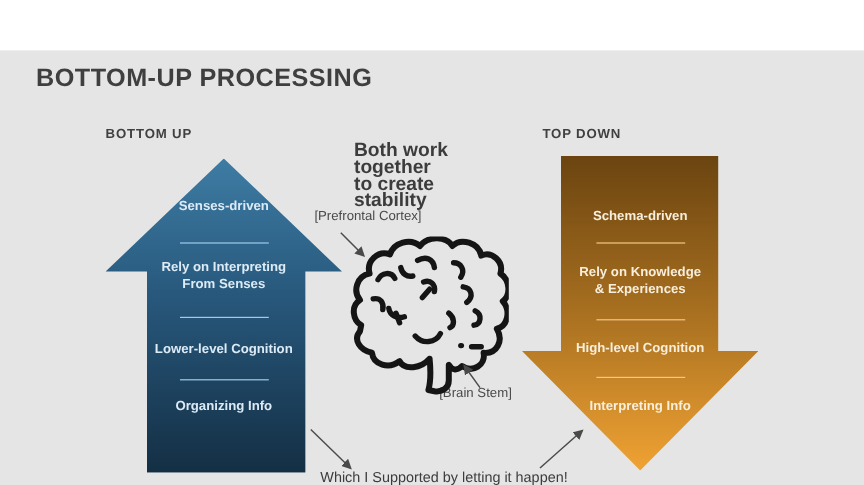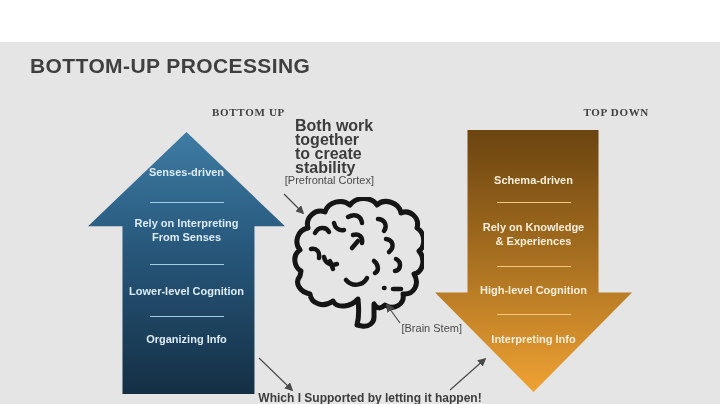--- a/index.html
+++ b/index.html
@@ -5,22 +5,22 @@
   html,body { margin:0; padding:0; background:#ffffff; }
   .canvas {
     position:relative; width:720px; height:404px; background:#e5e5e5;
     font-family:"Liberation Sans", sans-serif; overflow:hidden;margin-top:42px;
   }
   .page-title {
     position:absolute; left:30px; top:12px;
     font-size:21px; font-weight:bold; color:#3F3F3F; letter-spacing:0.4px;
   }
   .col-heading {
-    position:absolute; top:64px; width:197px; text-align:right;
-    font-size:11px; font-weight:bold; color:#404040; letter-spacing:0.7px;font-family:Liberation Serif, serif;
+    position:absolute; top:64px; width:197px; text-align:left;
+    font-size:11px; font-weight:bold; color:#404040; letter-spacing:0.7px;
   }
   .heading-left  { left:88px; }
   .heading-right { left:452px; }
 
   .arrow { position:absolute; width:197px; height:262px; }
   .arrow-up {
     left:88px; top:90px;
     background:linear-gradient(180deg,#3E7CA4 0%, #27577B 45%, #142F44 100%);
     clip-path:polygon(50% 0%, 100% 36%, 84.5% 36%, 84.5% 100%, 17.5% 100%, 17.5% 36%, 0% 36%);
   }
@@ -40,31 +40,31 @@
     width:74px; height:1px;
   }
   .arrow-up .divider   { background:#9FCCE6; }
   .arrow-down .divider { background:#F2C883; }
 
   .center-caption {
     position:absolute; left:295px; top:77px; width:130px; text-align:left;
     font-size:16px; font-weight:600; line-height:14px; color:#3C3C3C;
   }
   .bracket-label {
-    position:absolute; text-align:right; font-size:11px; color:#4A4A4A; font-weight:500;
+    position:absolute; text-align:left; font-size:11px; color:#4A4A4A; font-weight:500;
   }
   .label-prefrontal { left:262px; top:132px; width:112px; }
   .label-brainstem  { left:366px; top:280px; width:96px; }
 
   .brain-svg { position:absolute; left:291px; top:155px; width:133px; height:133px; }
   .connector-svg { position:absolute; left:0; top:0; width:720px; height:404px; pointer-events:none; }
 
   .footer-note {
     position:absolute; left:258px; top:349px; width:224px; text-align:center;
-    font-size:12px; font-weight:bold; color:#3C3C3C;
+    font-size:12px; font-weight:normal; color:#3C3C3C;
   }
 </style>
 </head>
 <body>
 
 <div class="canvas">
 
   <div class="page-title">BOTTOM-UP PROCESSING</div>
 
   <div class="col-heading heading-left">BOTTOM UP</div>

